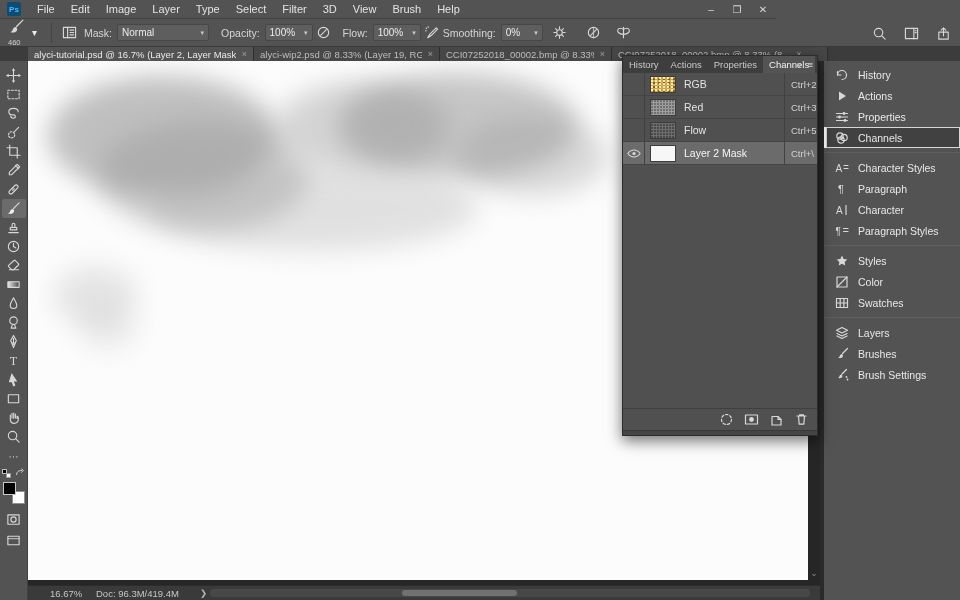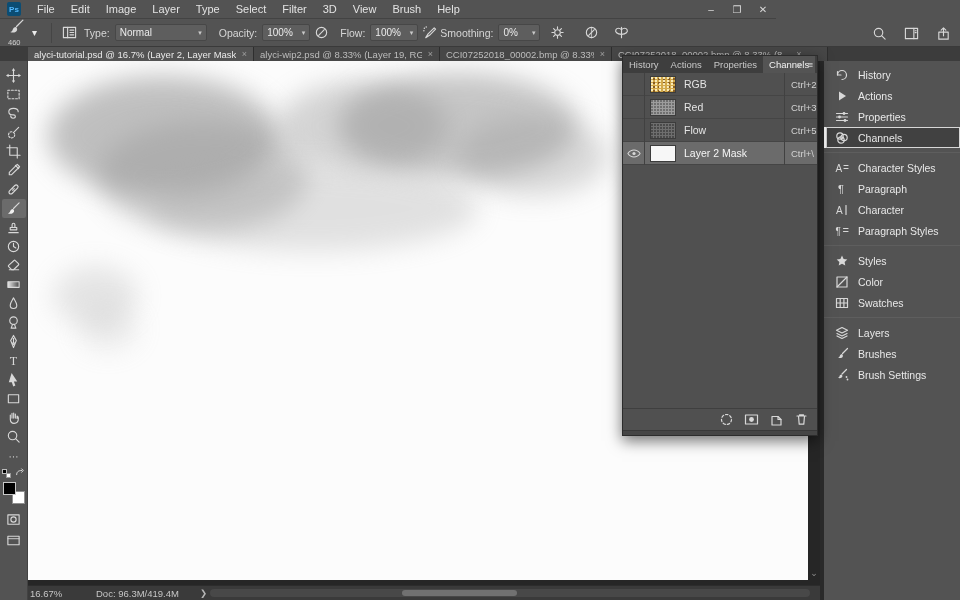--- a/index.html
+++ b/index.html
@@ -43,21 +43,21 @@
   .sw-fg{position:absolute;left:0;top:0;width:13px;height:13px;background:#000000;border:1px solid #c9c9c9}
 
   
   #canvas-area{position:absolute;left:28px;top:61px;width:792px;height:524px;background:#262626;overflow:hidden;z-index:1}
   #white-canvas{position:absolute;left:0;top:0;width:780px;height:519px;background:#fcfcfc;overflow:hidden}
   .blob{position:absolute;border-radius:50%;filter:blur(13px)}
   .canvas-chevron{position:absolute;left:780px;top:505px;width:12px;height:14px;color:#8d8d8d;font-size:9px;display:flex;align-items:center;justify-content:center}
 
   
   #status-bar{position:absolute;left:28px;top:585px;width:792px;height:15px;background:#3a3a3a;border-top:1px solid #2c2c2c;font-size:9.5px;color:#c6c6c6;z-index:6}
-  #status-bar .zoom{position:absolute;left:2px;top:2px}
+  #status-bar .zoom{position:absolute;left:22px;top:2px}
   #status-bar .doc{position:absolute;left:68px;top:2px}
   #status-bar .expander{position:absolute;left:172px;top:2px;color:#b5b5b5;font-size:8.5px}
   .hscroll-track{position:absolute;left:182px;top:3px;width:600px;height:8px;background:#484848;border-radius:4px}
   .hscroll-thumb{position:absolute;left:192px;top:1px;width:115px;height:6px;background:#717171;border-radius:3px}
 
   
   #channels-panel{position:absolute;left:622px;top:55px;width:196px;height:381px;background:#505050;z-index:20;box-shadow:0 5px 14px rgba(0,0,0,.55);border:1px solid #2c2c2c;display:flex;flex-direction:column}
   .panel-tabbar{height:17px;background:#3e3e3e;display:flex;align-items:stretch;font-size:9.5px;color:#c9c9c9;flex:none;position:relative}
   .ptab{padding:0 6px;display:flex;align-items:center}
   .ptab.active{background:#545454;color:#f2f2f2}
@@ -122,21 +122,21 @@
     </span>
     <span class="dd arr" style="border:none;background:none">▾</span>
   </div>
   <div class="ob-sep"></div>
   <span class="ob-icon">
     <svg class="ic" width="15" height="15" viewBox="0 0 16 16">
         <rect x="1.5" y="2.5" width="13" height="11"></rect>
         <path d="M6 2.5v11M8.5 5.5h4M8.5 8h4M8.5 10.5h4"></path>
       </svg>
   </span>
-  <span class="ob-label">Type:</span>
+  <span class="ob-label">Mask:</span>
   <span class="dd" style="width:92px">
     <span>Normal</span>
     <span class="arr">▾</span>
   </span>
   <span class="ob-label" style="margin-left:12px">Opacity:</span>
   <span class="dd" style="width:48px">
     <span>100%</span>
     <span class="arr">▾</span>
   </span>
   <span class="ob-icon">

